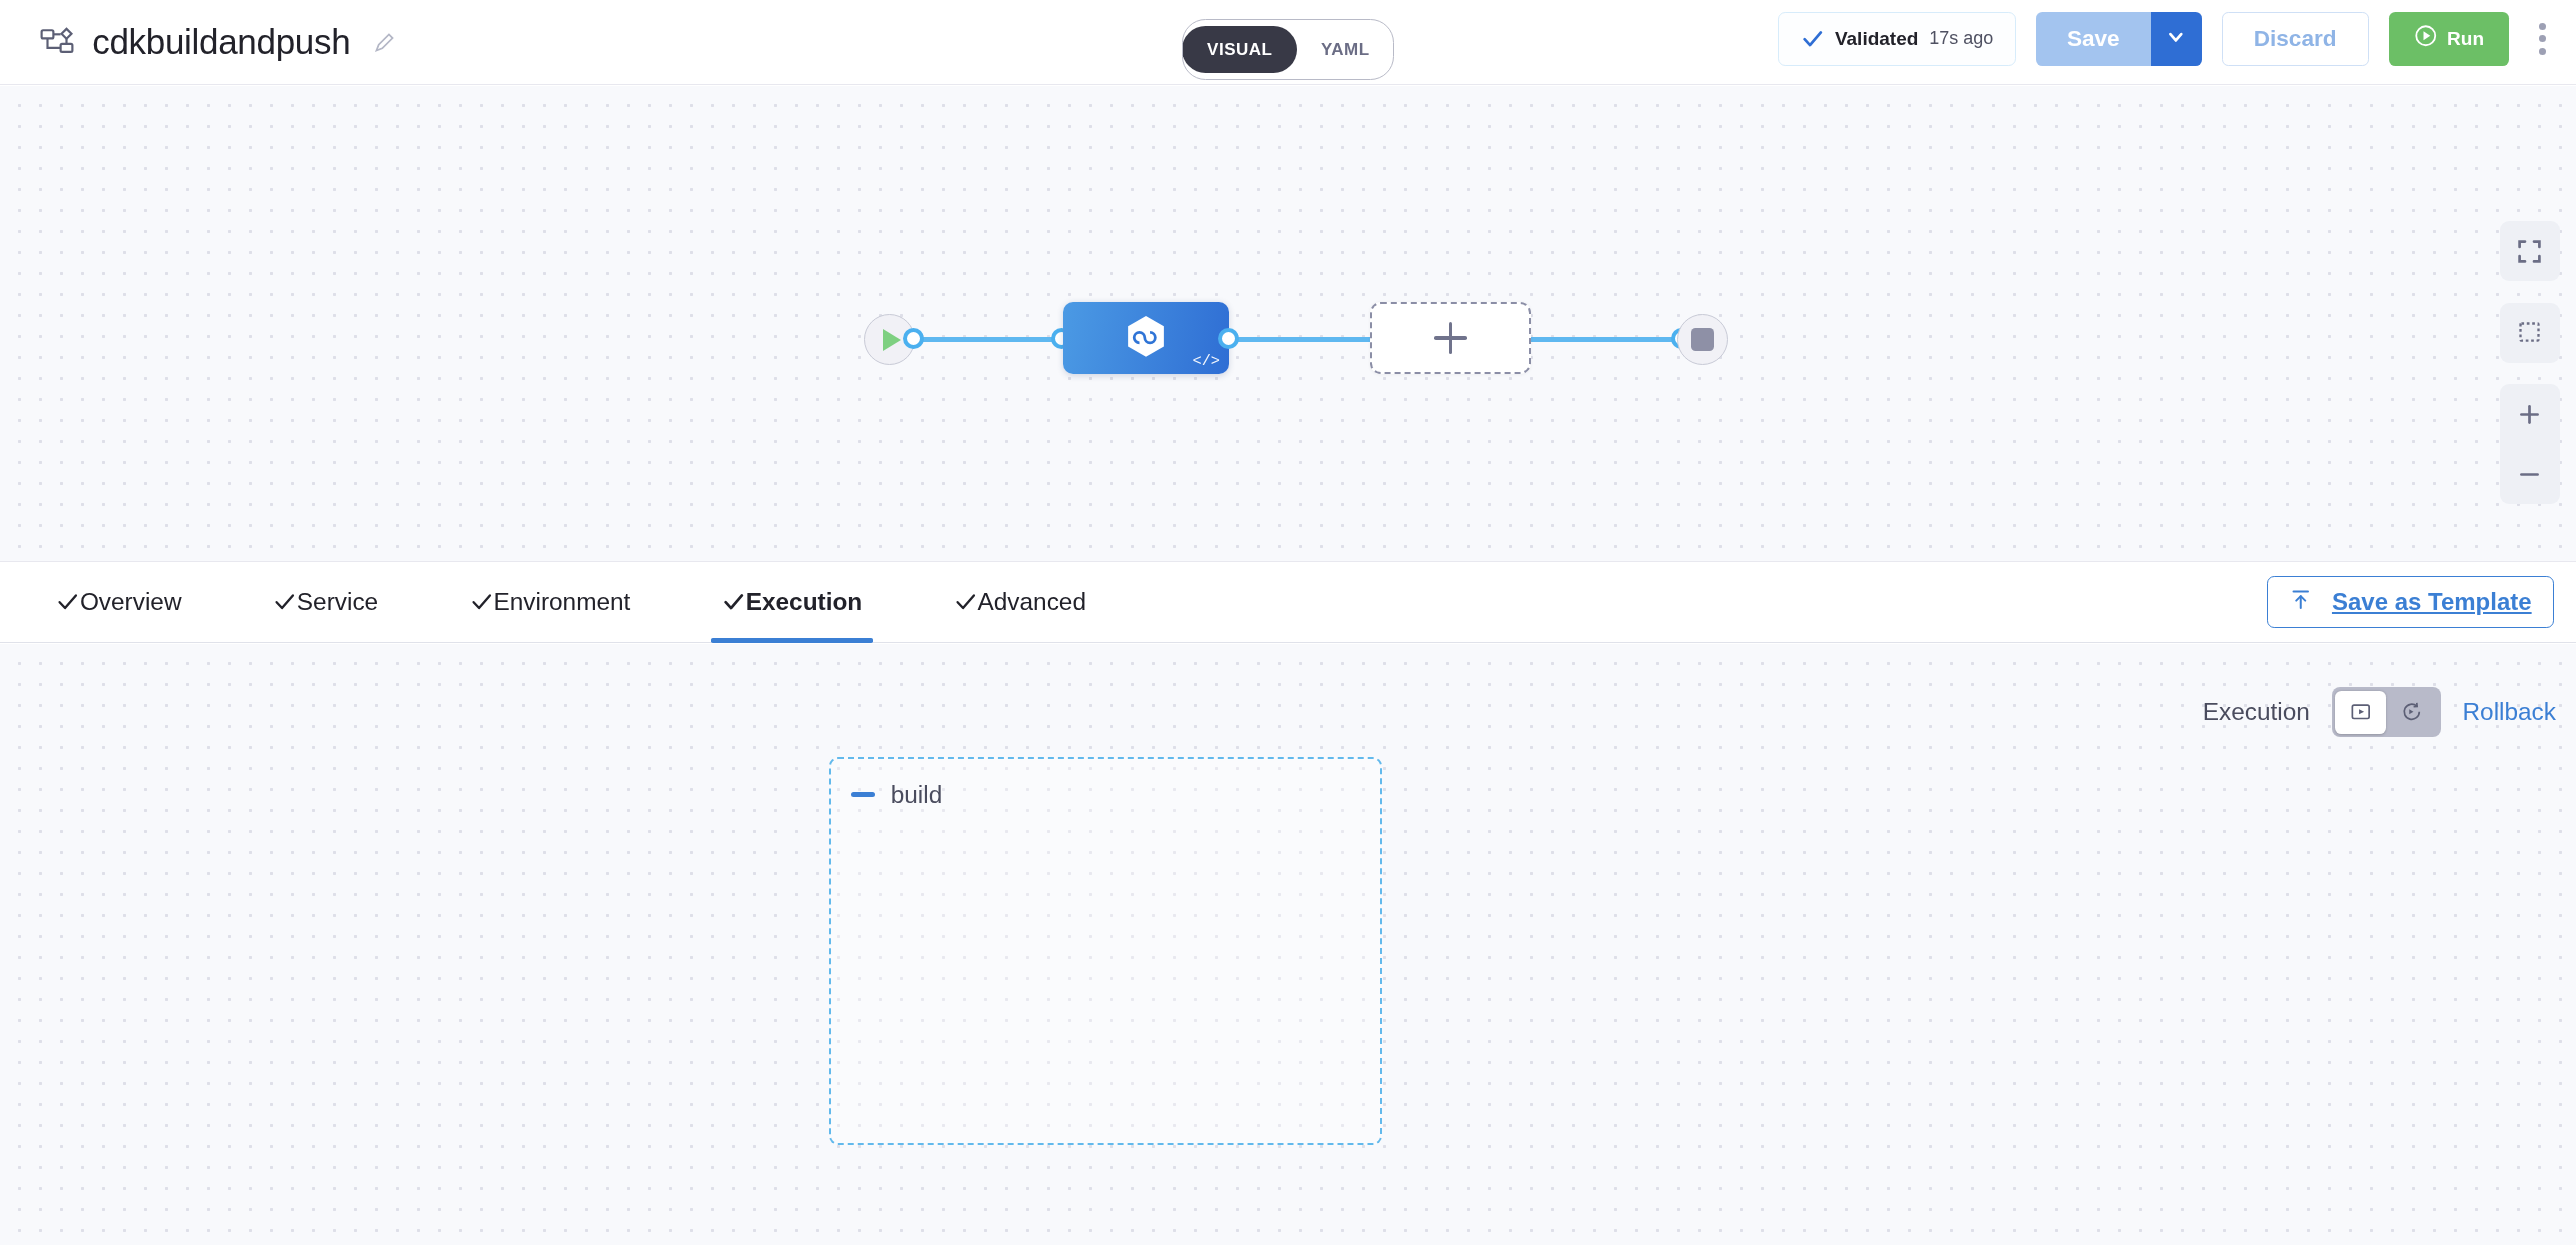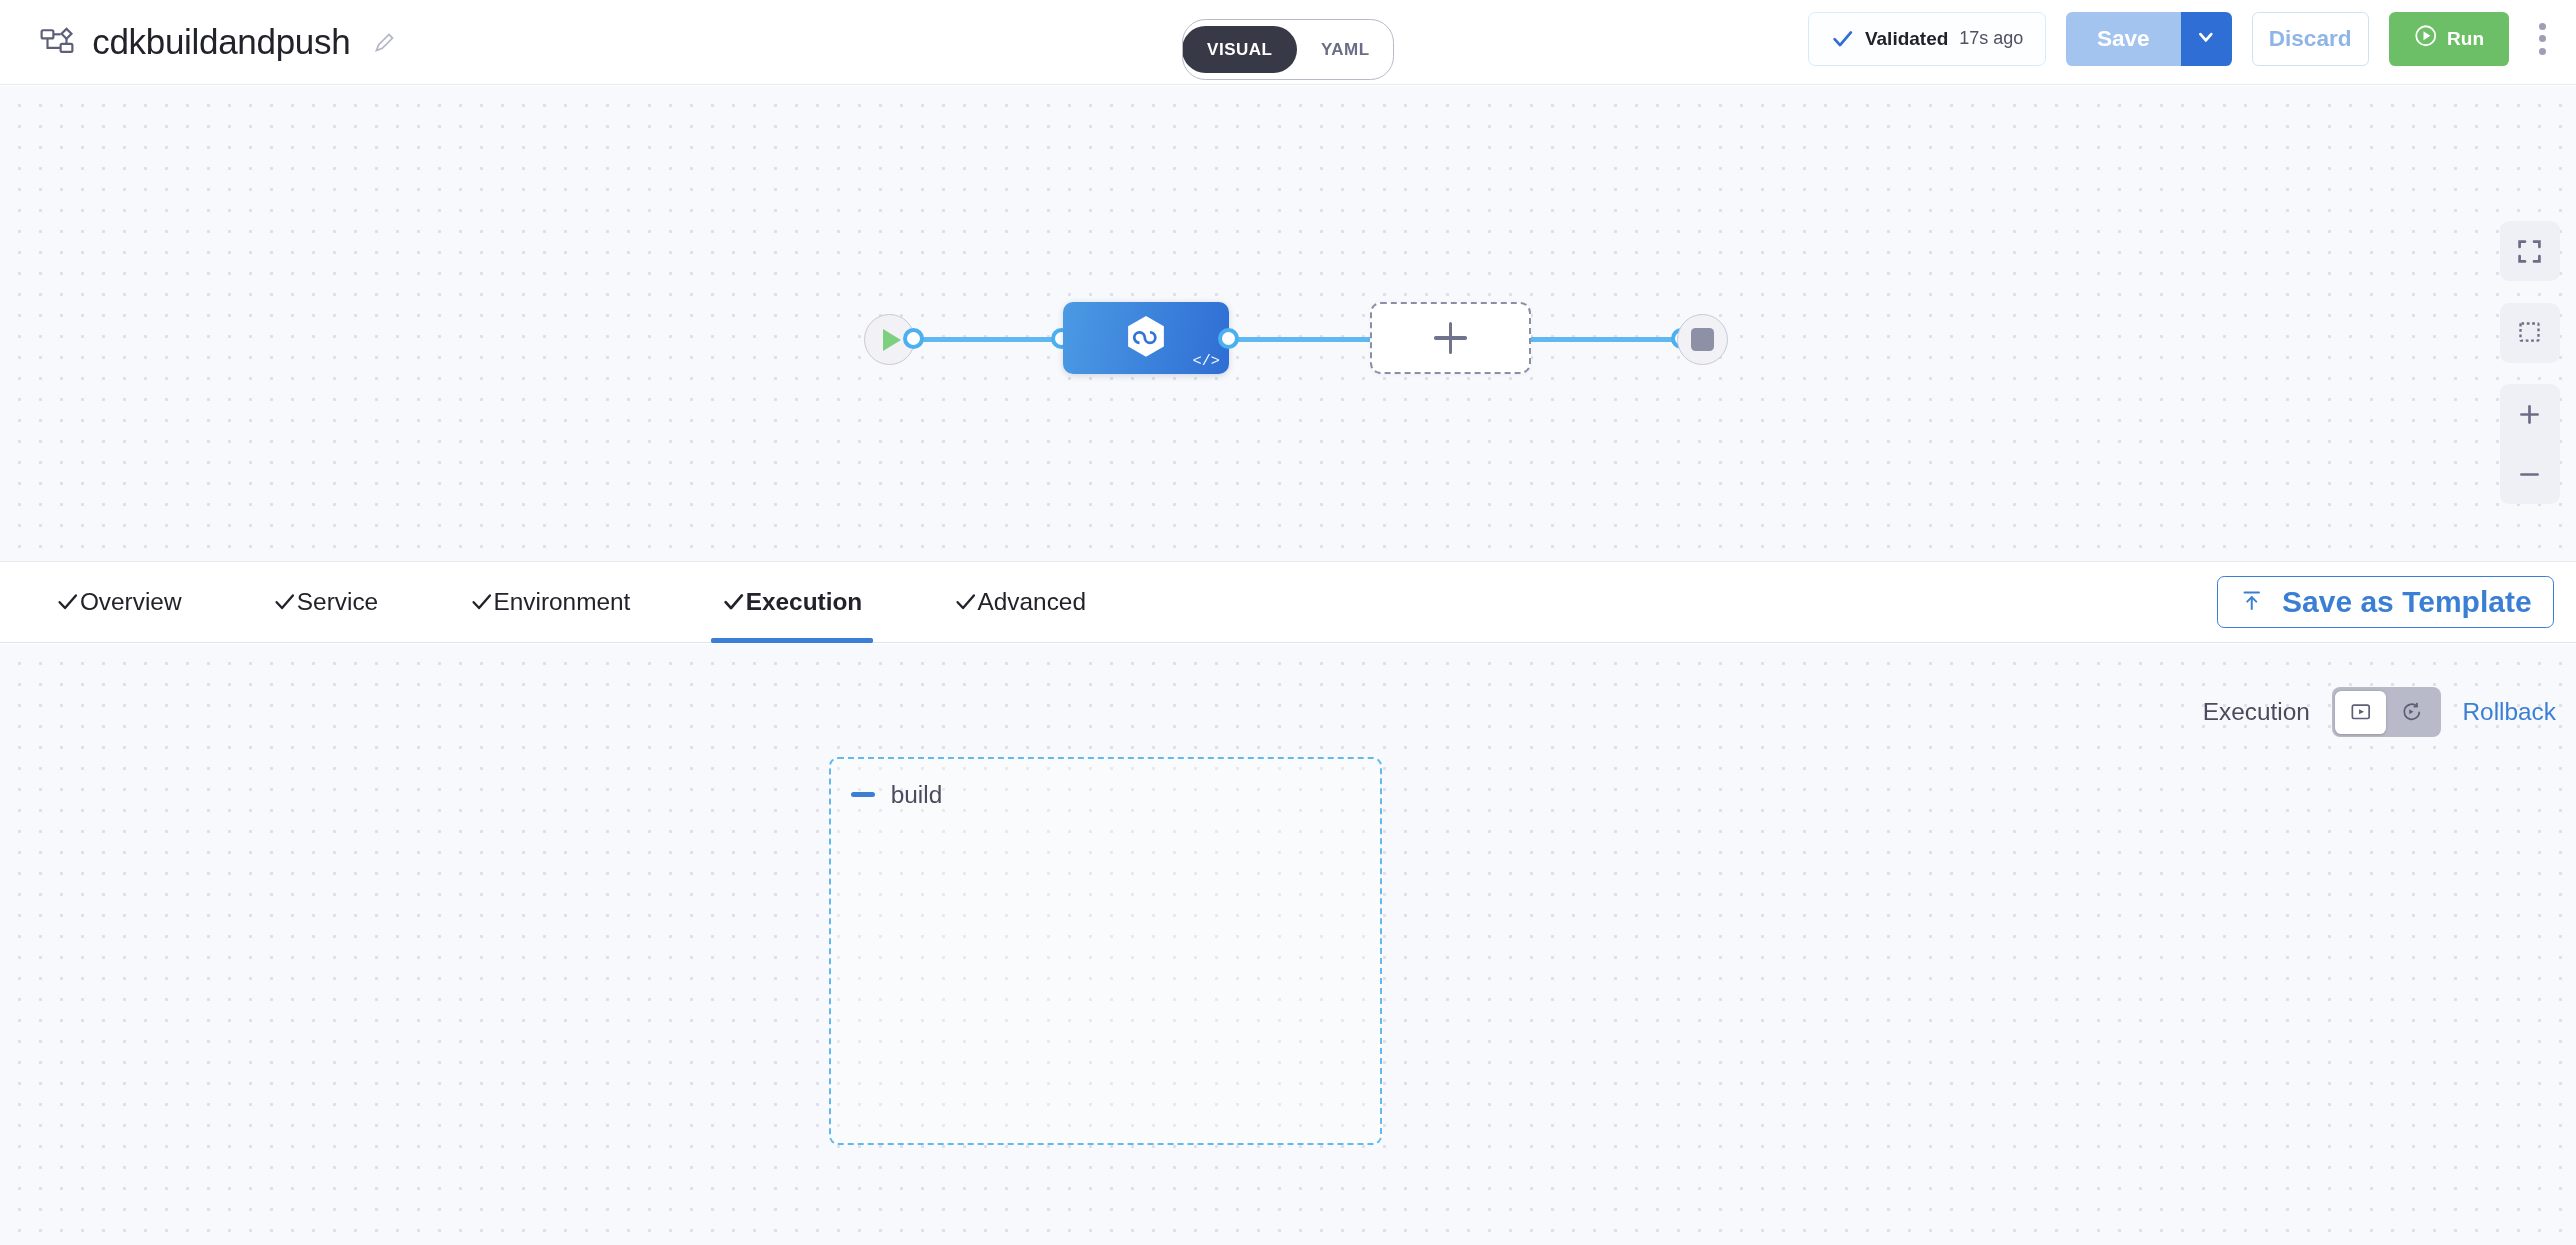--- a/index.html
+++ b/index.html
@@ -69,21 +69,21 @@
     font-size: 22.6px; font-weight: bold;
     padding: 0 31px; display: flex; align-items: center;
     border: none; cursor: pointer; font-family: inherit;
   }
   .save-caret {
     background: #2f6ed4; width: 51px;
     display: flex; align-items: center; justify-content: center;
     cursor: pointer;
   }
   .discard-btn {
-    height: 54px; padding: 0 16px;
+    height: 54px; padding: 0 31px;
     display: flex; align-items: center; justify-content: center;
     border: 0.9px solid #cfe0f6; border-radius: 6.3px; background: #ffffff;
     color: #8fb4e6; font-size: 22.6px; font-weight: bold;
     cursor: pointer; font-family: inherit;
   }
   .run-btn {
     height: 54px; padding: 0 25px;
     display: flex; align-items: center; gap: 10px;
     border: none; border-radius: 6.3px; background: #6cbf66;
     color: #ffffff; font-size: 19px; font-weight: bold;
@@ -172,22 +172,22 @@
   .tab.active::after {
     content: ""; position: absolute; left: -5.4px; right: -5.4px; bottom: 0;
     height: 5.4px; background: #3b7fd4; border-radius: 1.8px;
   }
   .tab .chk { width: 23.5px; height: 23.5px; display: block; }
   .save-template-btn {
     position: absolute; right: 21.7px; top: 14.4px;
     height: 52px; padding: 0 21.7px;
     display: flex; align-items: center; gap: 19px;
     border: 0.9px solid #3b7fd4; border-radius: 7.2px; background: #ffffff;
-    color: #3b7fd4; font-size: 30px; font-weight: bold;
-    cursor: pointer; font-family: inherit; white-space: nowrap;
+    color: #3b7fd4; font-size: 24px; font-weight: bold;
+    cursor: pointer; font-family: inherit; white-space: nowrap; text-decoration: underline;
   }
 
   
   .exec-toolbar {
     position: absolute; right: 20px; top: 43px;
     display: flex; align-items: center; gap: 21.7px;
   }
   .exec-label { font-size: 24.4px; color: #4a4c5e; }
   .exec-toggle {
     display: flex; align-items: center;

